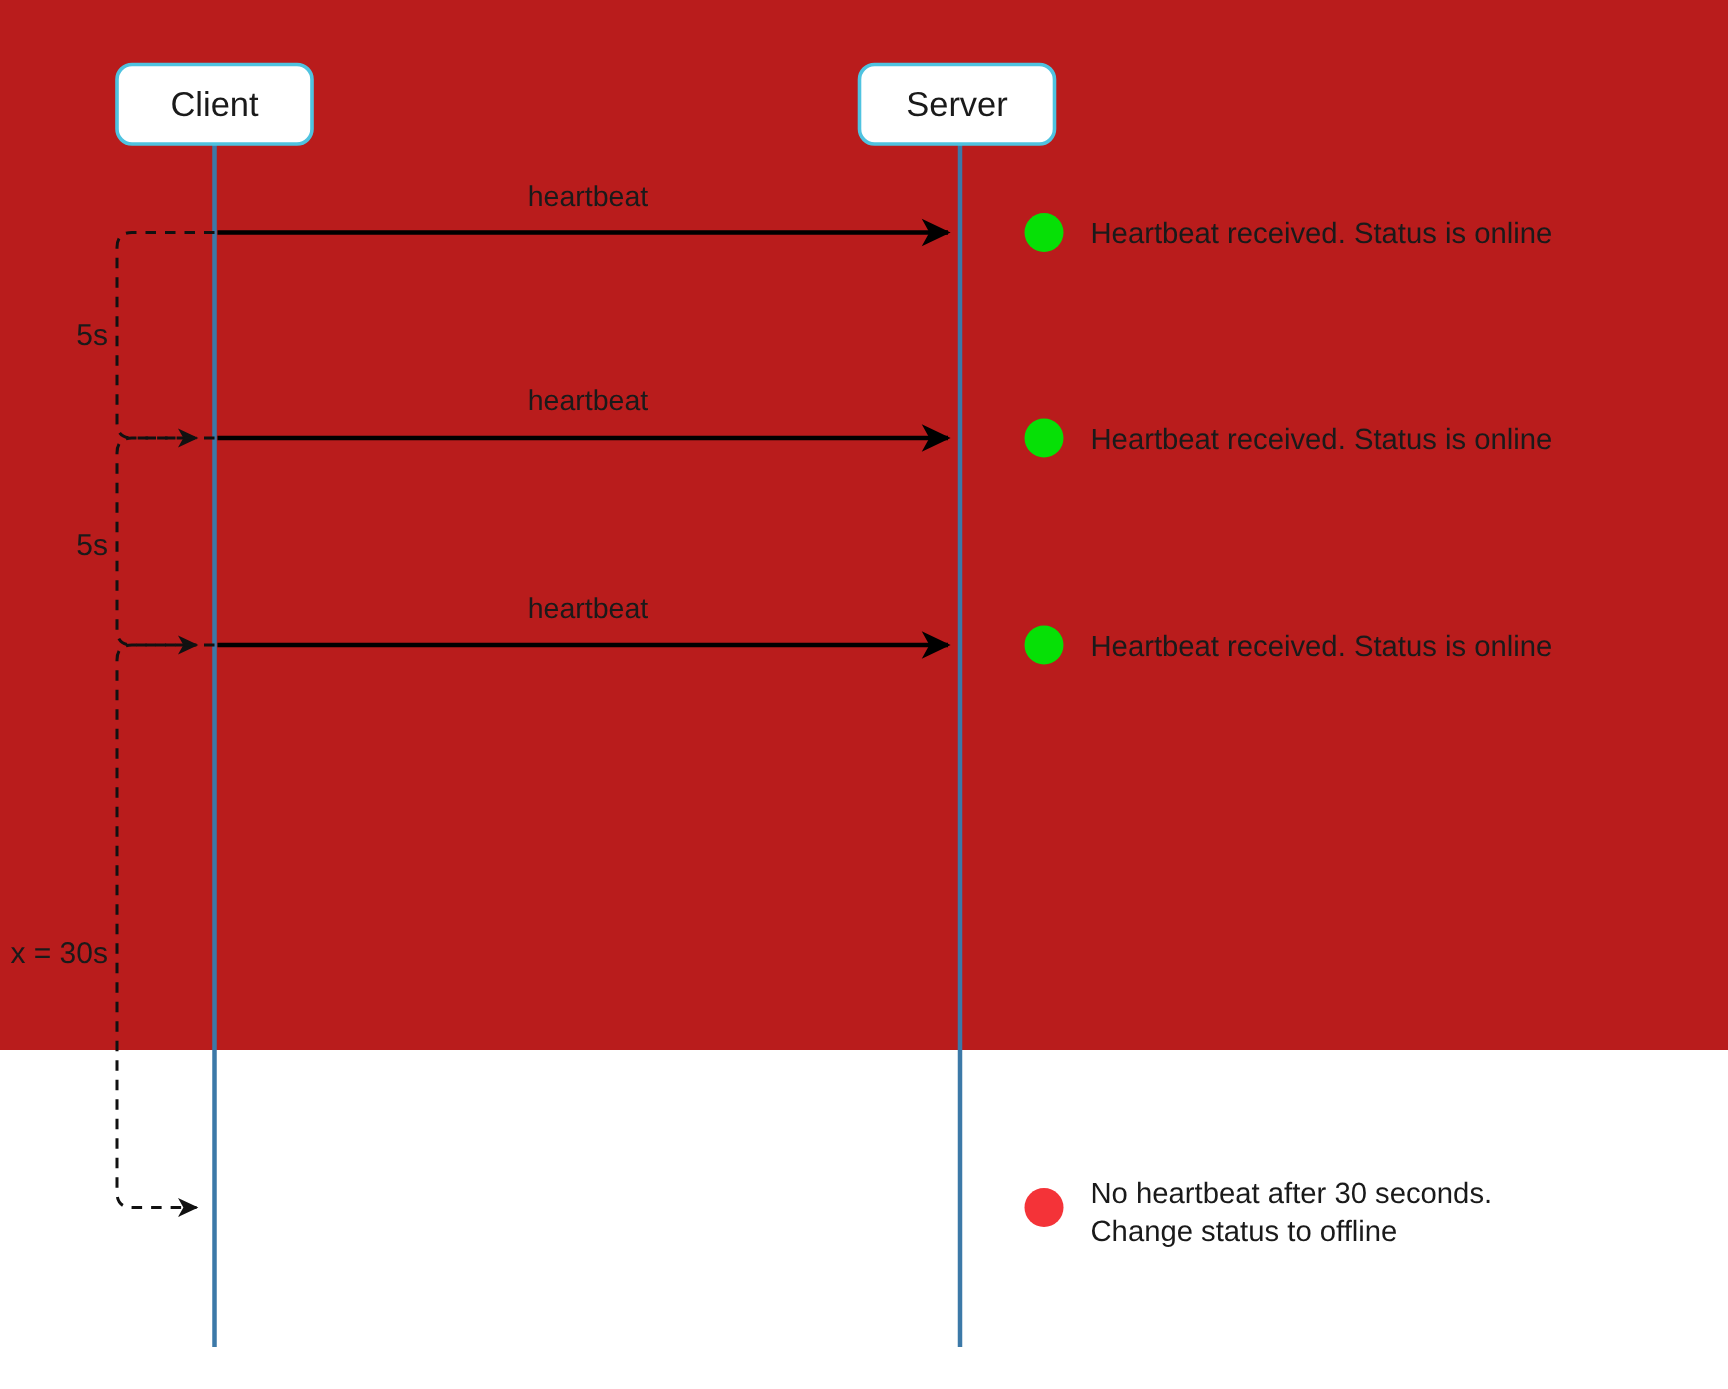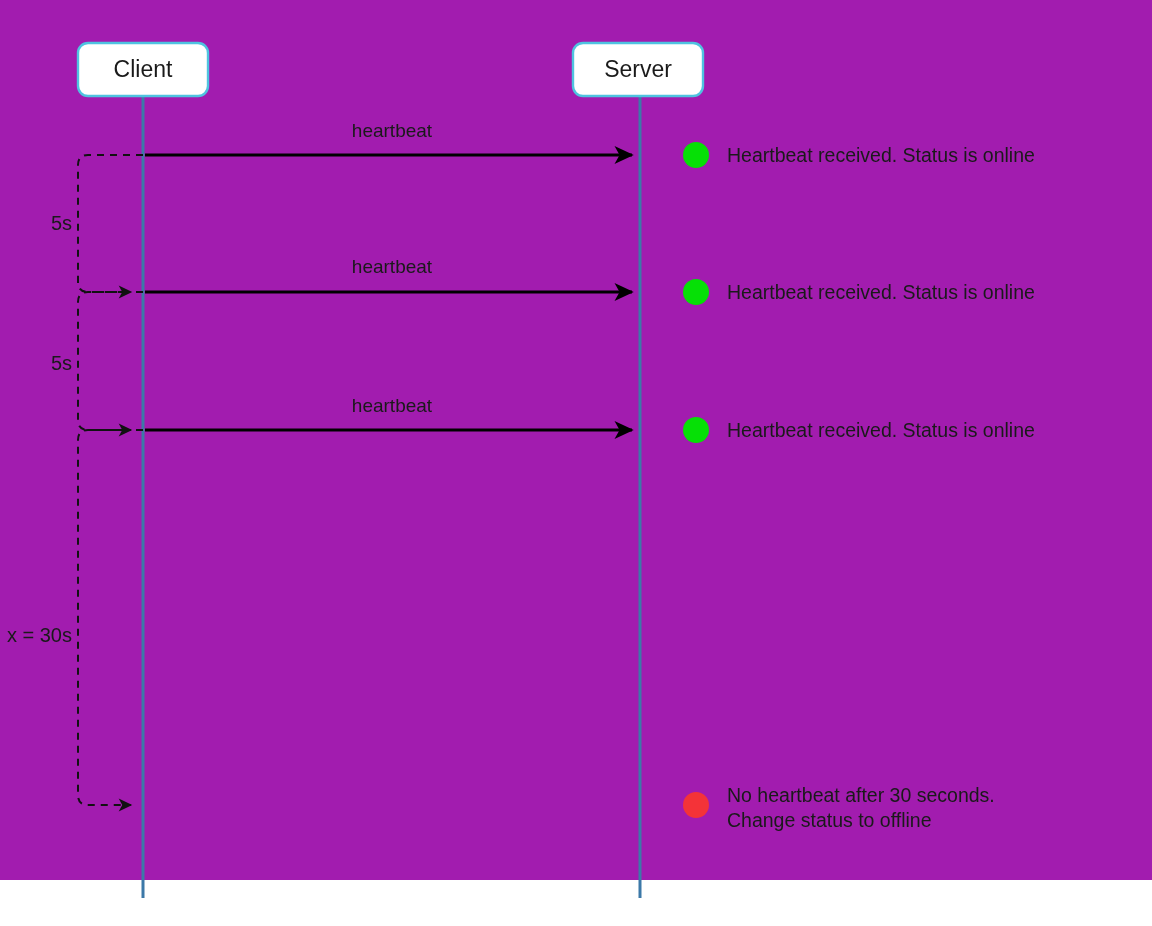--- a/index.html
+++ b/index.html
@@ -10,22 +10,22 @@
   }
   body {
     font-family: "Liberation Sans", sans-serif;
     width: 1152px;
     height: 926px;
     overflow: hidden;
   }
   #diagram-root {
     position: relative;
     width: 1152px;
-    height: 880px;
-    background: #a21caf;
+    height: 700px;
+    background: #b91c1c;
   }
   svg.diagram-canvas {
     position: absolute;
     top: 0;
     left: 0;
     width: 1152px;
     height: 926px;
     display: block;
   }
   .lifeline-box-rect {

